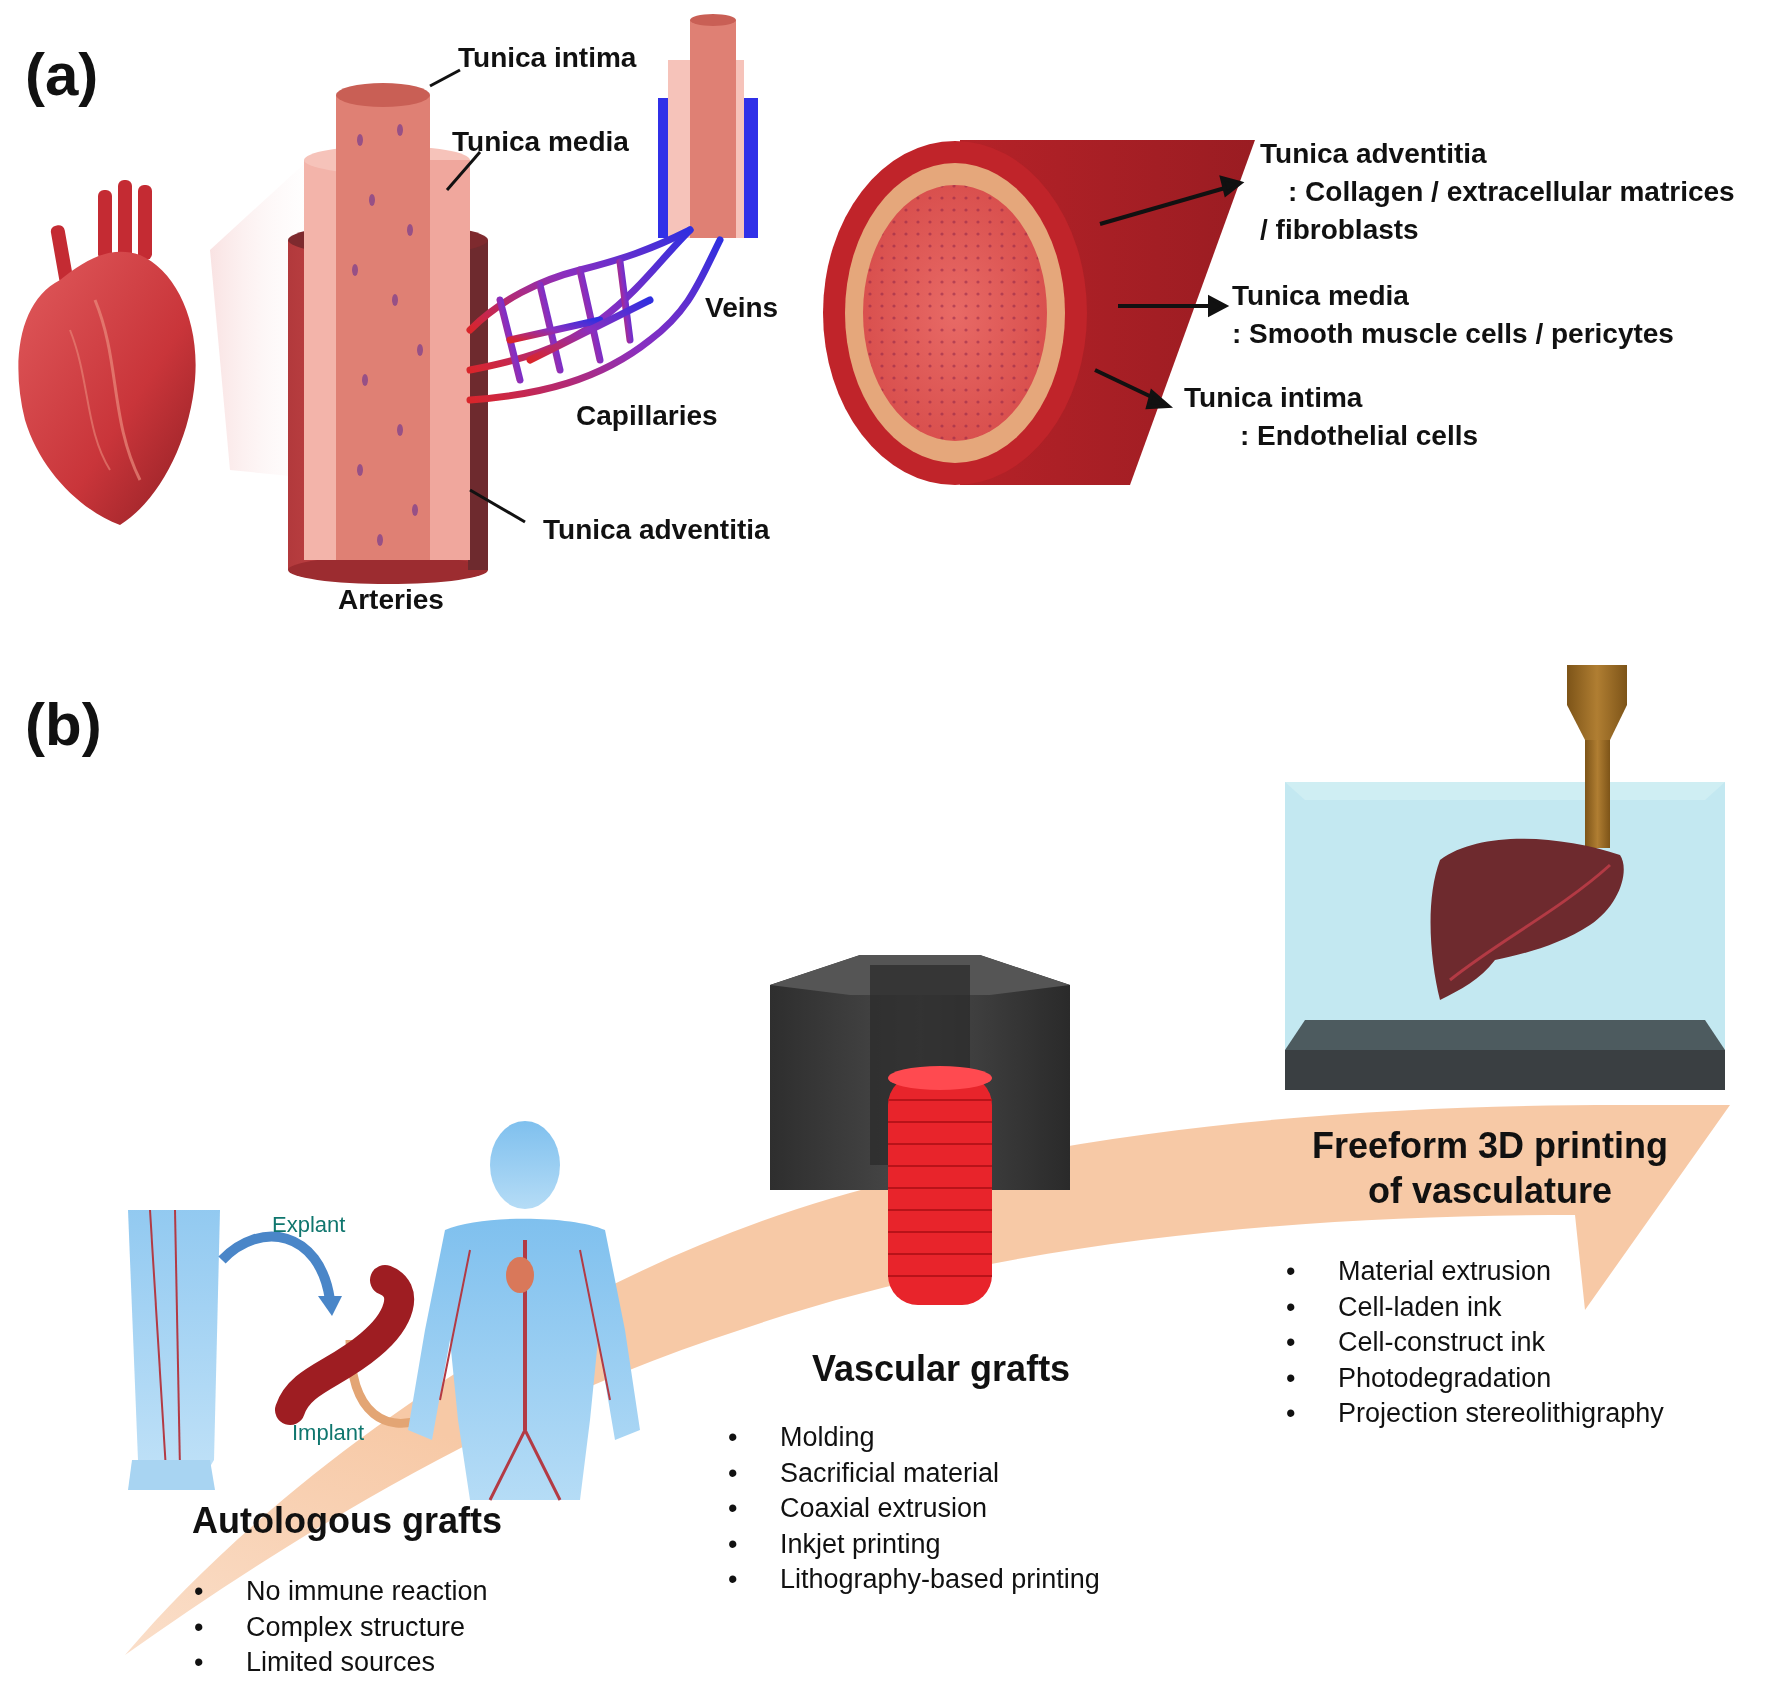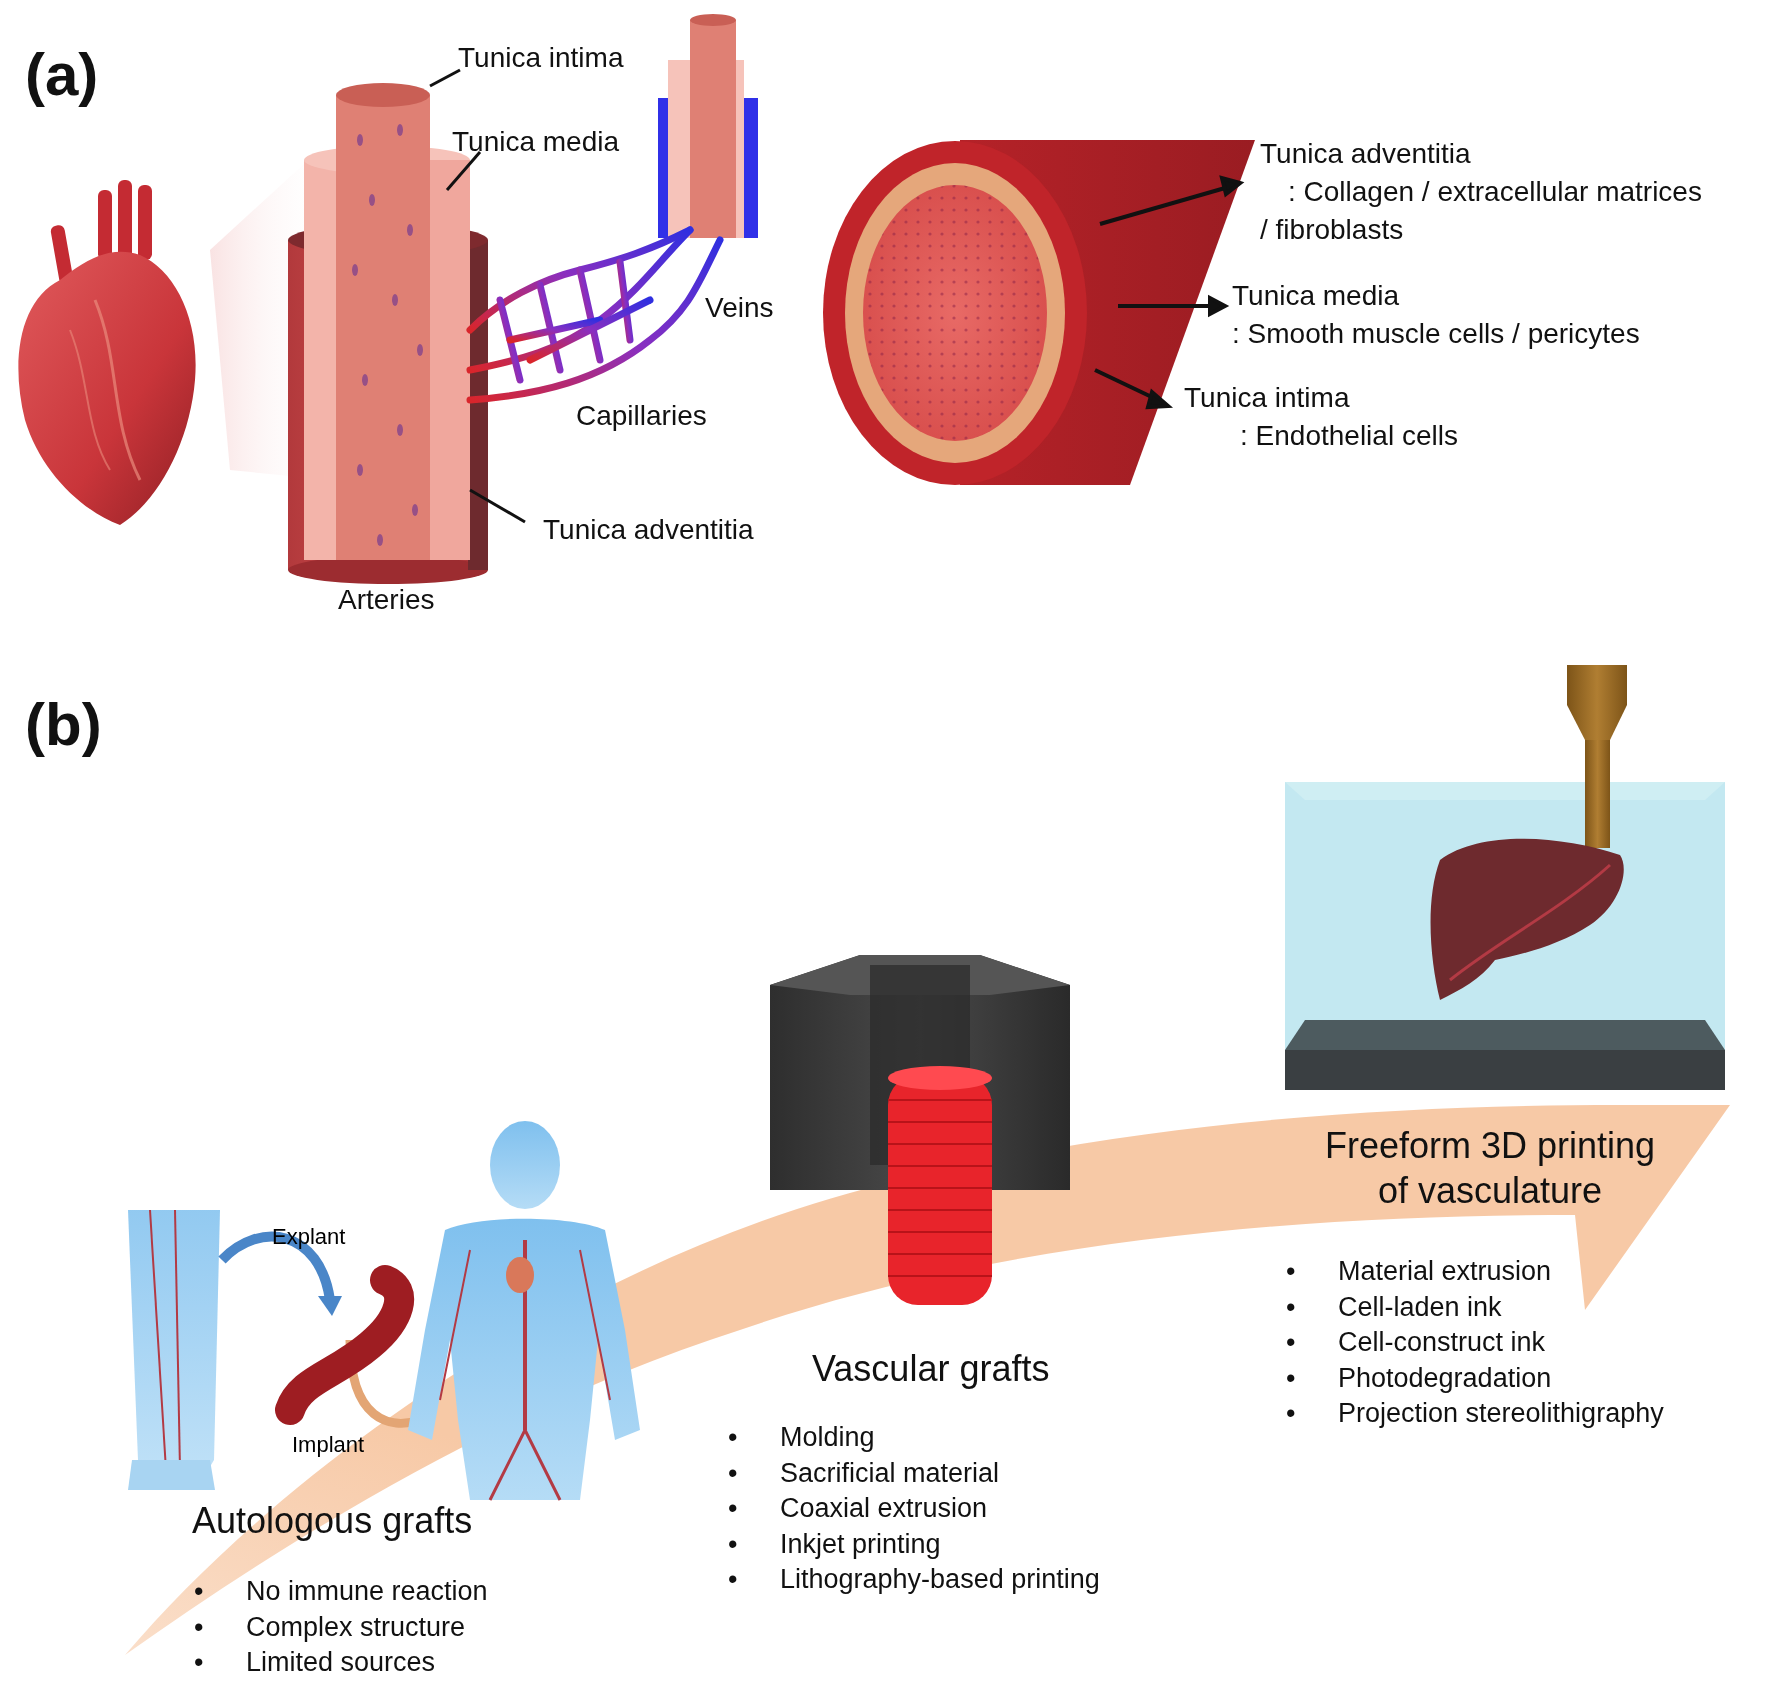--- a/index.html
+++ b/index.html
@@ -1,26 +1,26 @@
 <!DOCTYPE html>
 <html><head>
 <meta charset="utf-8">
 <style>
   html, body { margin:0; padding:0; background:#ffffff; }
   body { width:1771px; height:1682px; position:relative; overflow:hidden; font-family:"Liberation Sans", sans-serif; }
   svg.scene { position:absolute; left:0; top:0; }
-  .lbl { position:absolute; color:#111; font-family:"Liberation Sans", sans-serif; font-weight:normal; white-space:nowrap; }
+  .lbl { position:absolute; color:#111; font-family:"Liberation Sans", sans-serif; font-weight:bold; white-space:nowrap; }
   .panel-label { position:absolute; font-family:"Liberation Sans", sans-serif; font-weight:bold; font-size:60px; color:#111; }
   .note { font-size:28px; }
   .note-sm { font-size:28px; }
   .list { position:absolute; list-style:none; margin:0; padding:0; font-family:"Liberation Sans", sans-serif; font-size:27px; color:#111; line-height:35.5px; }
   .list li { position:relative; padding-left:60px; white-space:nowrap; }
   .list li::before { content:"•"; position:absolute; left:8px; top:0; }
   .title { font-size:36px; text-align:center; }
-  .small { position:absolute; font-family:"Liberation Sans", sans-serif; font-size:22px; color:#000000;margin-top:12px; }
+  .small { position:absolute; font-family:"Liberation Sans", sans-serif; font-size:22px; color:#0f766e; }
 </style>
 </head>
 <body>
 
 <svg class="scene" width="1771" height="1682" viewBox="0 0 1771 1682">
   <defs>
     <linearGradient id="heartGrad" x1="0" y1="0" x2="1" y2="1">
       <stop offset="0" stop-color="#e05a5c"></stop>
       <stop offset="0.6" stop-color="#c9353a"></stop>
       <stop offset="1" stop-color="#8f1f24"></stop>

